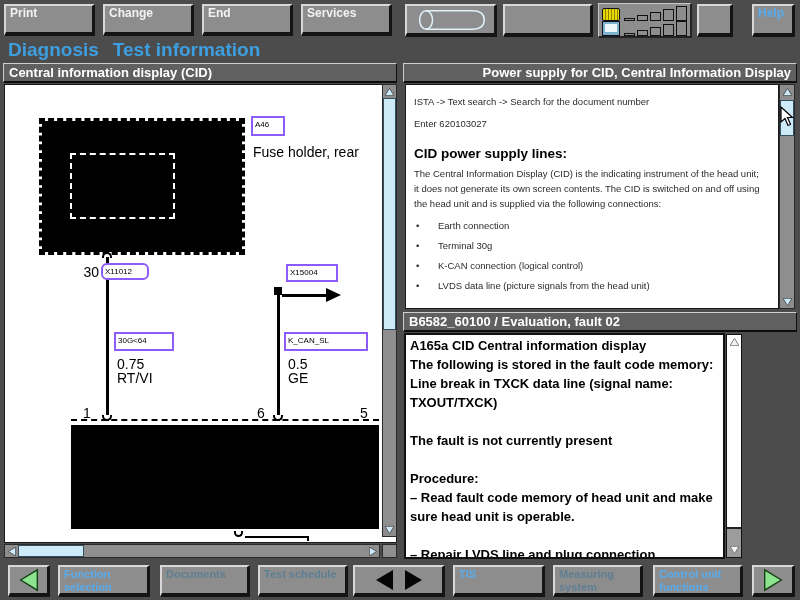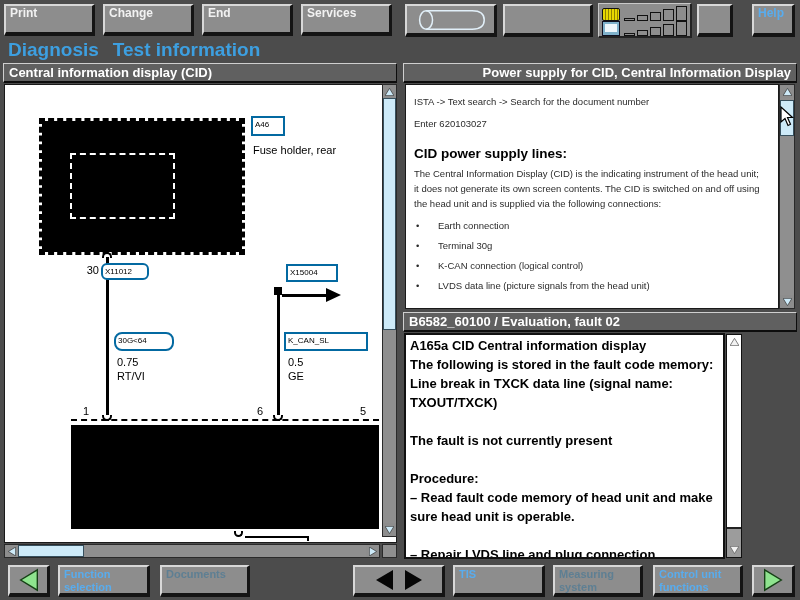--- a/index.html
+++ b/index.html
@@ -25,23 +25,23 @@
     border-bottom:2px solid #0d0d0d;border-right:1px solid #0d0d0d;}
 
   .white-area{position:absolute;box-sizing:border-box;background:#ffffff;border:1px solid #1a1a1a;}
 
   
   .sb{position:absolute;box-sizing:border-box;background:#8f8f8f;border:1px solid #2a2a2a;}
   .sb-btn{position:absolute;box-sizing:border-box;background:#8d8d8d;display:flex;align-items:center;justify-content:center;}
   .sb-thumb{position:absolute;box-sizing:border-box;background:#cdeaf8;border:1px solid #37505e;}
 
   
-  .dg-box{position:absolute;box-sizing:border-box;background:#fff;border:2px solid #0369a1;
+  .dg-box{position:absolute;box-sizing:border-box;background:#fff;border:2px solid #8b5cf6;
     font-size:8px;color:#000;padding:2px 2px 0 2px;white-space:nowrap;font-weight:normal;}
-  .dg-text{position:absolute;font-size:11px;color:#000;white-space:nowrap;}
+  .dg-text{position:absolute;font-size:14px;color:#000;white-space:nowrap;}
   .wire{position:absolute;background:#000;}
   .arc-down{position:absolute;width:10px;height:6px;border:2px solid #000;border-bottom:none;
     border-radius:6px 6px 0 0;background:#fff;box-sizing:border-box;}
   .arc-up{position:absolute;width:10px;height:6px;border:2px solid #000;border-top:none;
     border-radius:0 0 6px 6px;background:#fff;box-sizing:border-box;}
 
   
   .doc-body{position:absolute;left:405px;top:84px;width:374px;height:225px;box-sizing:border-box;
     background:#fff;border:1px solid #1a1a1a;overflow:hidden;color:#2b2b2b;font-size:9.5px;}
   .doc-line{margin:11px 8px 0 8px;}
@@ -144,21 +144,21 @@
       <span>A46</span>
     </div>
     <div class="dg-text" style="left:248px;top:59px;">Fuse holder, rear</div>
 
     <div class="arc-down" style="left:97px;top:167px;"></div>
     <div class="wire" style="left:101px;top:172px;width:3px;height:164px;"></div>
     <div class="dg-text" style="left:58px;top:179px;width:36px;text-align:right;">30</div>
     <div class="dg-box" style="left:96px;top:178px;width:48px;height:17px;border-radius:6px;">
       <span>X11012</span>
     </div>
-    <div class="dg-box" style="left:109px;top:247px;width:60px;height:19px;border-radius:8px;">
+    <div class="dg-box" style="left:109px;top:247px;width:60px;height:19px;">
       <span>30G&lt;64</span>
     </div>
     <div class="dg-text" style="left:112px;top:271px;">0.75</div>
     <div class="dg-text" style="left:112px;top:285px;">RT/VI</div>
 
     <div style="position:absolute;left:269px;top:202px;width:8px;height:8px;background:#000;"></div>
     <div class="wire" style="left:272px;top:208px;width:3px;height:128px;"></div>
     <div class="wire" style="left:277px;top:209px;width:45px;height:3px;"></div>
     <div style="position:absolute;left:321px;top:203px;width:0;height:0;border-left:15px solid #000;border-top:7px solid transparent;border-bottom:7px solid transparent;"></div>
     <div class="dg-box" style="left:281px;top:179px;width:52px;height:18px;">
@@ -290,20 +290,23 @@
     <svg width="24" height="24" viewBox="0 0 24 26">
       <polygon points="21,2 3,13 21,24" fill="#8ee48e" stroke="#164016" stroke-width="1.5"></polygon>
     </svg>
   </div>
   <div class="btn3d" style="left:58px;top:565px;width:92px;height:32px;">
     <span class="btn-label blue-label" style="font-size:11px;">Function selection</span>
   </div>
   <div class="btn3d" style="left:160px;top:565px;width:90px;height:32px;">
     <span class="btn-label disabled-label" style="font-size:11px;">Documents</span>
   </div>
+  <div class="btn3d" style="left:258px;top:565px;width:90px;height:32px;">
+    <span class="btn-label disabled-label" style="font-size:11px;">Test schedule</span>
+  </div>
   <div class="btn3d center" style="left:353px;top:565px;width:92px;height:32px;">
     <svg width="52" height="22" viewBox="0 0 52 22">
       <polygon points="20,1 3,11 20,21" fill="#060606"></polygon>
       <polygon points="32,1 49,11 32,21" fill="#060606"></polygon>
     </svg>
   </div>
   <div class="btn3d" style="left:453px;top:565px;width:92px;height:32px;">
     <span class="btn-label blue-label" style="font-size:11px;">TIS</span>
   </div>
   <div class="btn3d" style="left:553px;top:565px;width:90px;height:32px;">

